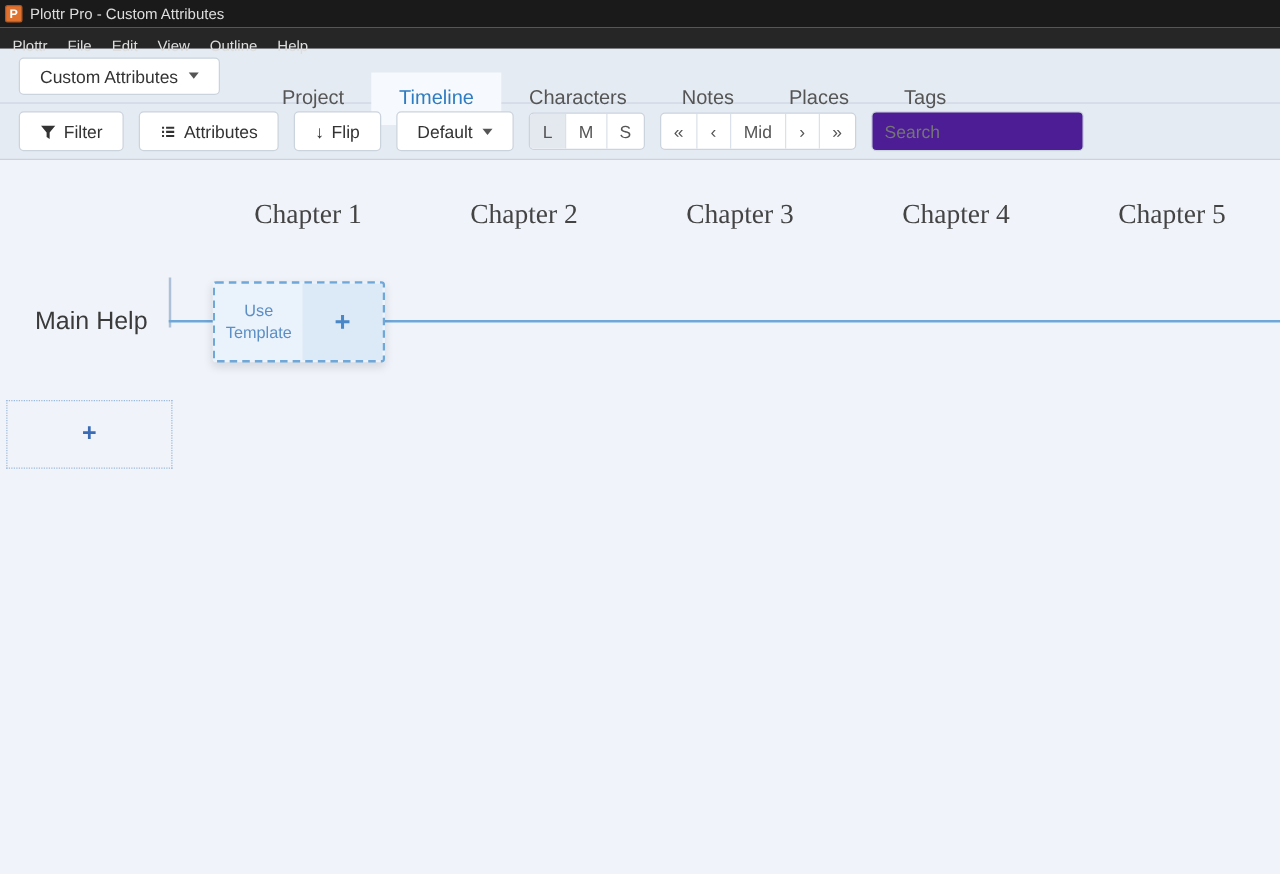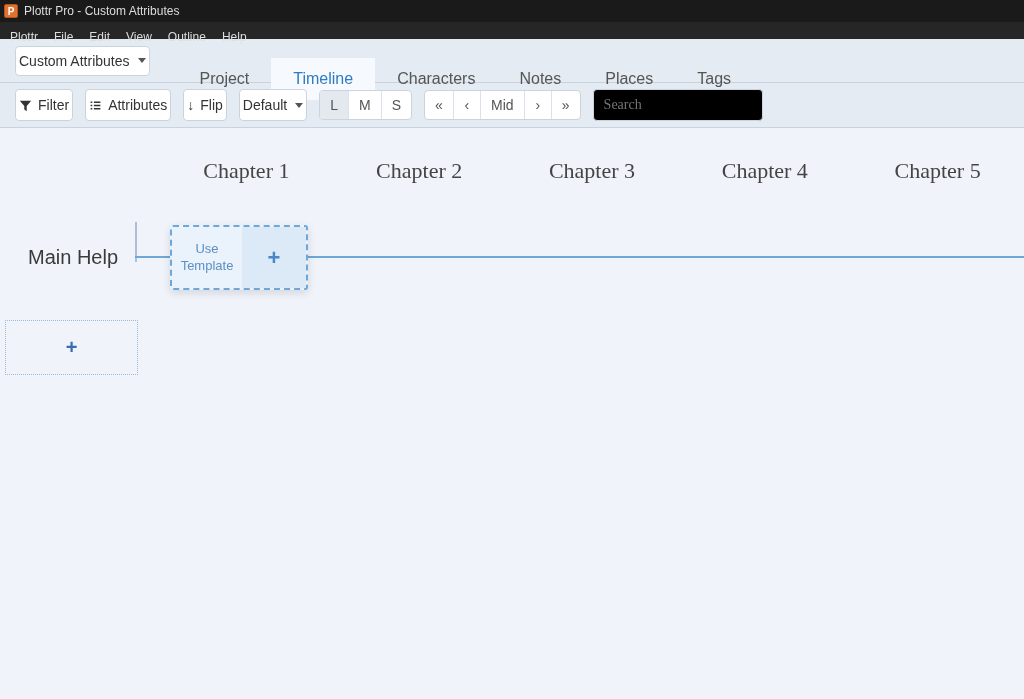--- a/index.html
+++ b/index.html
@@ -5,32 +5,32 @@
   * { box-sizing: border-box; margin: 0; padding: 0; }
   html, body { width: 1024px; height: 699px; font-family: -apple-system, "Segoe UI", Helvetica, Arial, sans-serif; overflow: hidden; background:#f0f4fa; }
   
   .titlebar { background:#1a1a1a; color:#ddd; height:22px; display:flex; align-items:center; padding:0 4px; font-size:12px; }
   .titlebar .appicon { width:14px; height:14px; background:#e0722f; border:1px solid #b05522; margin-right:6px; display:flex; align-items:center; justify-content:center; color:#fff; font-size:10px; font-weight:bold; border-radius:2px;}
   
   .menubar { background:#262626; color:#ddd; height:17px; display:flex; align-items:center; padding:0 2px; font-size:12px; }
   .menubar .mi { padding:0 8px; cursor:default;margin-top:13px; }
   
   .tabbar { background:#e5ebf2; border-bottom:1px solid #c9d2df; height:44px; display:flex; align-items:center; padding:0 15px; gap:0; }
-  .btn { background:#fff; border:1px solid #cbd3dd; border-radius:4px; padding:6px 3px; font-size:14px; display:inline-flex; align-items:center; gap:6px; cursor:default; color:#333; }
+  .btn { background:#fff; border:1px solid #cbd3dd; border-radius:4px; padding:6px 16px; font-size:14px; display:inline-flex; align-items:center; gap:6px; cursor:default; color:#333; }
   .tabbar .custom-attr { margin-right:28px; }
   .tabbar .tab { padding:12px 22px; font-size:16px; color:#555;margin-top:36px; }
   .tabbar .tab.active { background:#f6f9fd; color:#2e7cc2; }
   
   .toolbar { background:#e5ebf2; border-bottom:1px solid #c9d2df; height:45px; display:flex; align-items:center; padding:0 15px; gap:12px; }
   .toolbar .btn { height:32px; }
   .segmented { display:flex; border:1px solid #cbd3dd; border-radius:4px; overflow:hidden; background:#fff; }
   .segmented .seg { padding:6px 10px; min-width:27px; text-align:center; font-size:14px; border-left:1px solid #dbe1ea; color:#555; display:flex; align-items:center; justify-content:center; }
   .segmented .seg:first-child { border-left:none; }
   .segmented .seg.active { background:#e4e9f0; }
-  .search { background:#000000; border:1px solid #cbd3dd; border-radius:4px; height:32px; padding:4px 10px; font-size:14px; width:170px; color:#888;font-family:Liberation Serif, serif; }
+  .search { background:#4c1d95; border:1px solid #cbd3dd; border-radius:4px; height:32px; padding:4px 10px; font-size:14px; width:170px; color:#888; }
   .caret-down { display:inline-block; width:0; height:0; border-left:4px solid transparent; border-right:4px solid transparent; border-top:5px solid #555; margin-left:2px; }
   
   .canvas { position:relative; height:calc(699px - 22px - 17px - 44px - 45px); background:#f0f4fa; overflow:hidden; }
   .chapters { position:absolute; top:30px; left:160px; right:0; display:flex; }
   .chapters .ch { width:180px; text-align:center; font-family:Georgia, "Times New Roman", serif; font-size:22px; color:#444; }
   .plotline-label { position:absolute; top:118px; left:28px; font-size:20px; color:#3a3a3a; font-family: -apple-system, sans-serif; }
   .plotline-bar { position:absolute; top:128px; left:135px; right:0; height:2px; background:#6ea7d8; }
   .plotline-bar-tick { position:absolute; top:94px; left:135px; width:2px; height:40px; background:#aebfd8; }
   .card { position:absolute; top:97px; left:170px; width:138px; height:65px; background:#eaf2fb; border:2px dashed #6ea7d8; border-radius:3px; display:flex; align-items:stretch; box-shadow:0 3px 8px rgba(0,0,0,0.12); }
   .card .use { flex:0 0 70px; display:flex; align-items:center; justify-content:center; text-align:center; color:#5c8fc5; font-size:13px; line-height:1.25; }

